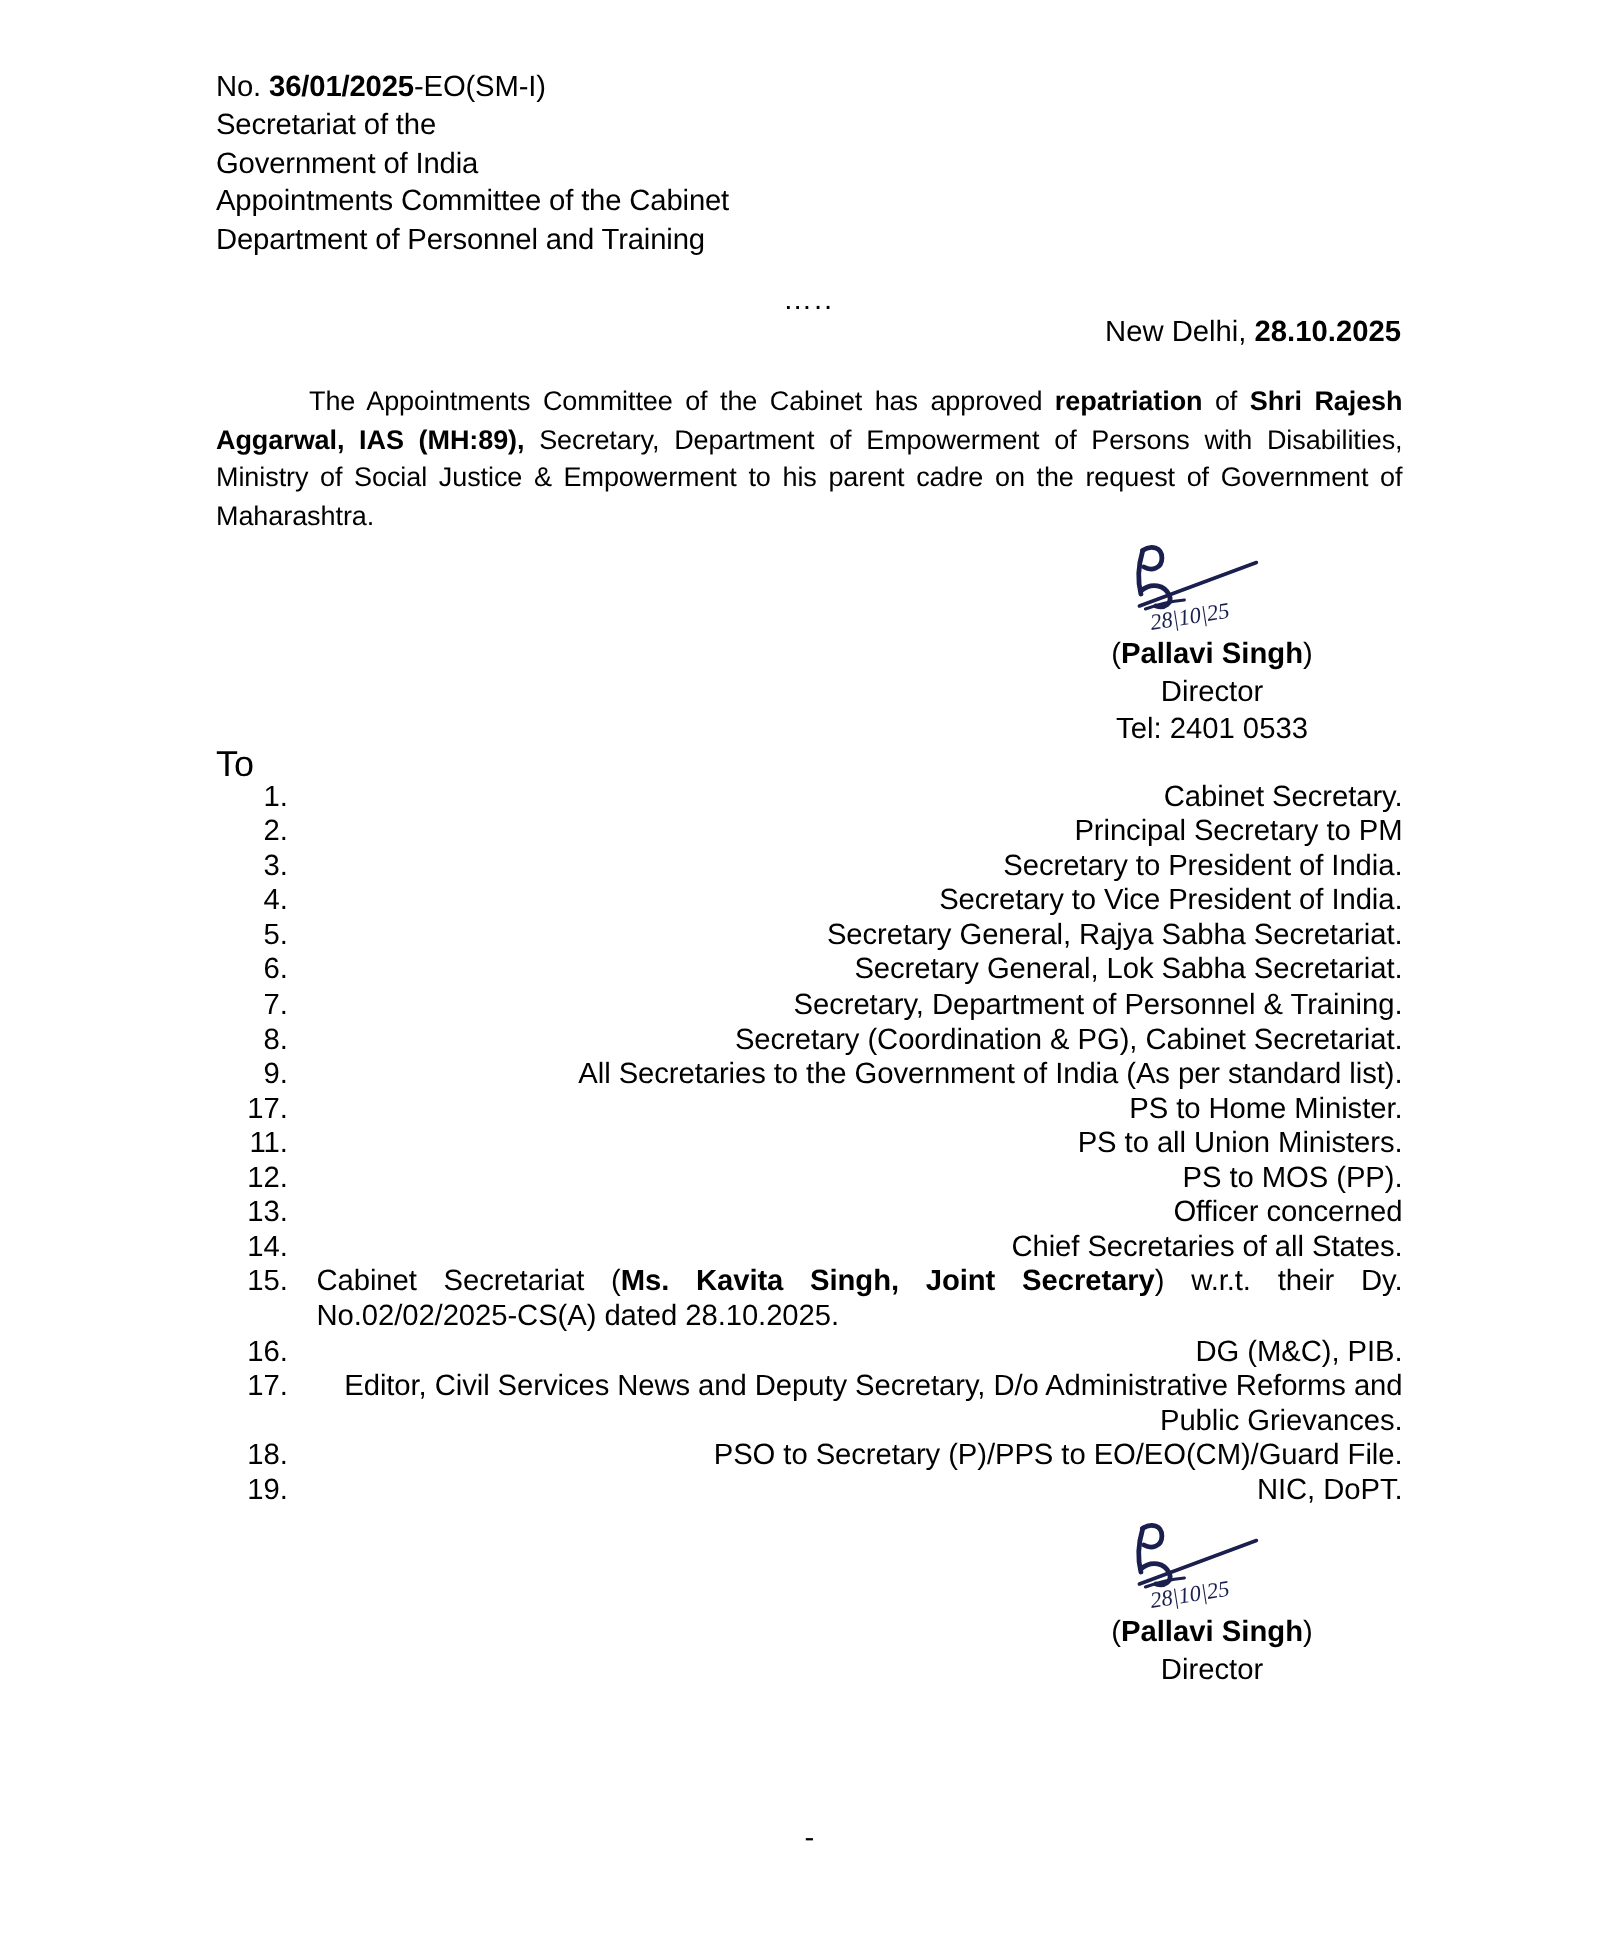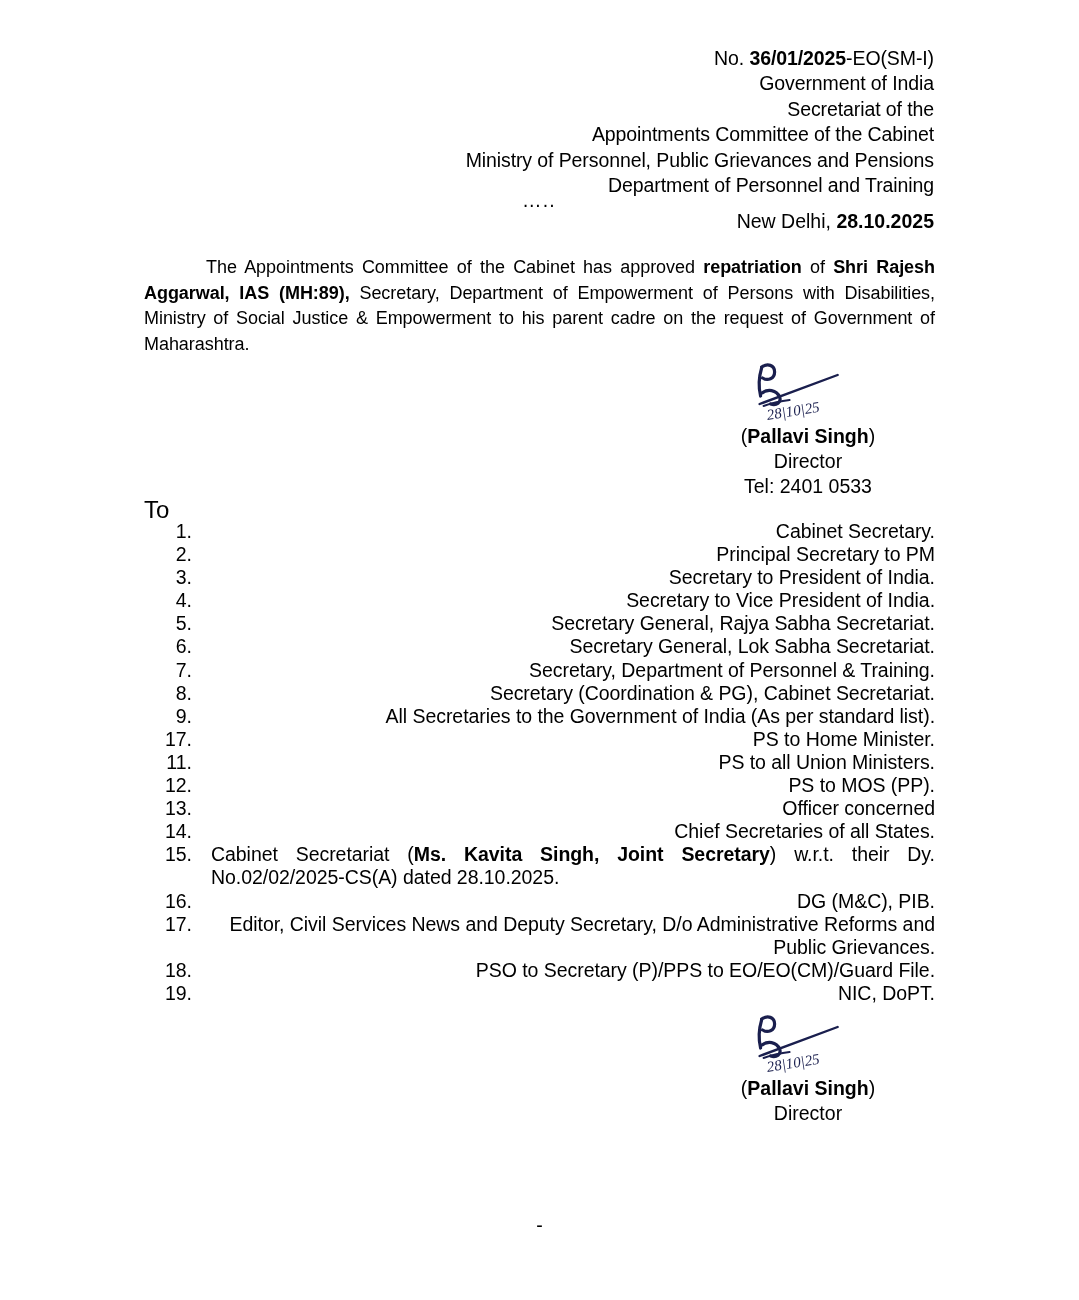--- a/index.html
+++ b/index.html
@@ -22,21 +22,21 @@
     height: 1300px;
     overflow: hidden;
   }
 
   
   .letterhead {
     position: absolute;
     left: 144px;
     top: 46px;
     width: 790px;
-    text-align: right;
+    text-align: left;
     font-size: 19.5px;
     line-height: 25.4px;
     letter-spacing: -0.1px;
   }
   .letterhead .ln { white-space: nowrap; }
   .letterhead b { font-weight: bold; }
 
   .ellipsis-sep {
     position: absolute;
     left: 144px;
@@ -142,24 +142,23 @@
     line-height: 20px;
   }
 </style>
 </head>
 <body>
 
 <div class="page">
 
   <div class="letterhead">
     <div class="ln"><span>No. </span><b>36/01/2025</b><span>-EO(SM-I)</span></div>
+    <div class="ln">Secretariat of the</div>
     <div class="ln">Government of India</div>
-    <div class="ln">Secretariat of the</div>
     <div class="ln">Appointments Committee of the Cabinet</div>
-    <div class="ln">Ministry of Personnel, Public Grievances and Pensions</div>
     <div class="ln">Department of Personnel and Training</div>
   </div>
 
   <div class="ellipsis-sep">…..</div>
 
   <div class="dateline"><span>New Delhi, </span><b>28.10.2025</b></div>
 
   <div class="body-para"><span class="indent"></span><span>The Appointments Committee of the Cabinet has approved </span><b>repatriation</b><span> of </span><b>Shri Rajesh Aggarwal, IAS (MH:89),</b><span> Secretary, Department of Empowerment of Persons with Disabilities, Ministry of Social Justice &amp; Empowerment to his parent cadre on the request of Government of Maharashtra.</span></div>
 
   <div class="sig-block top">

